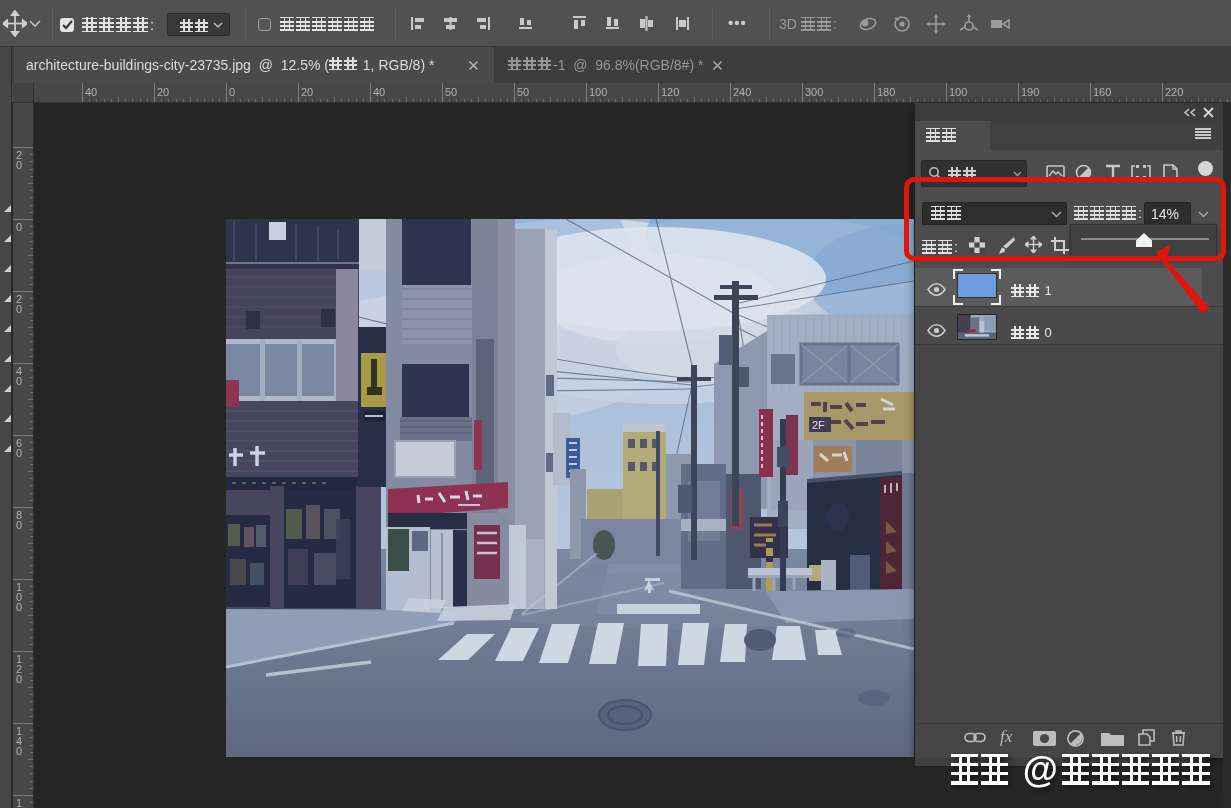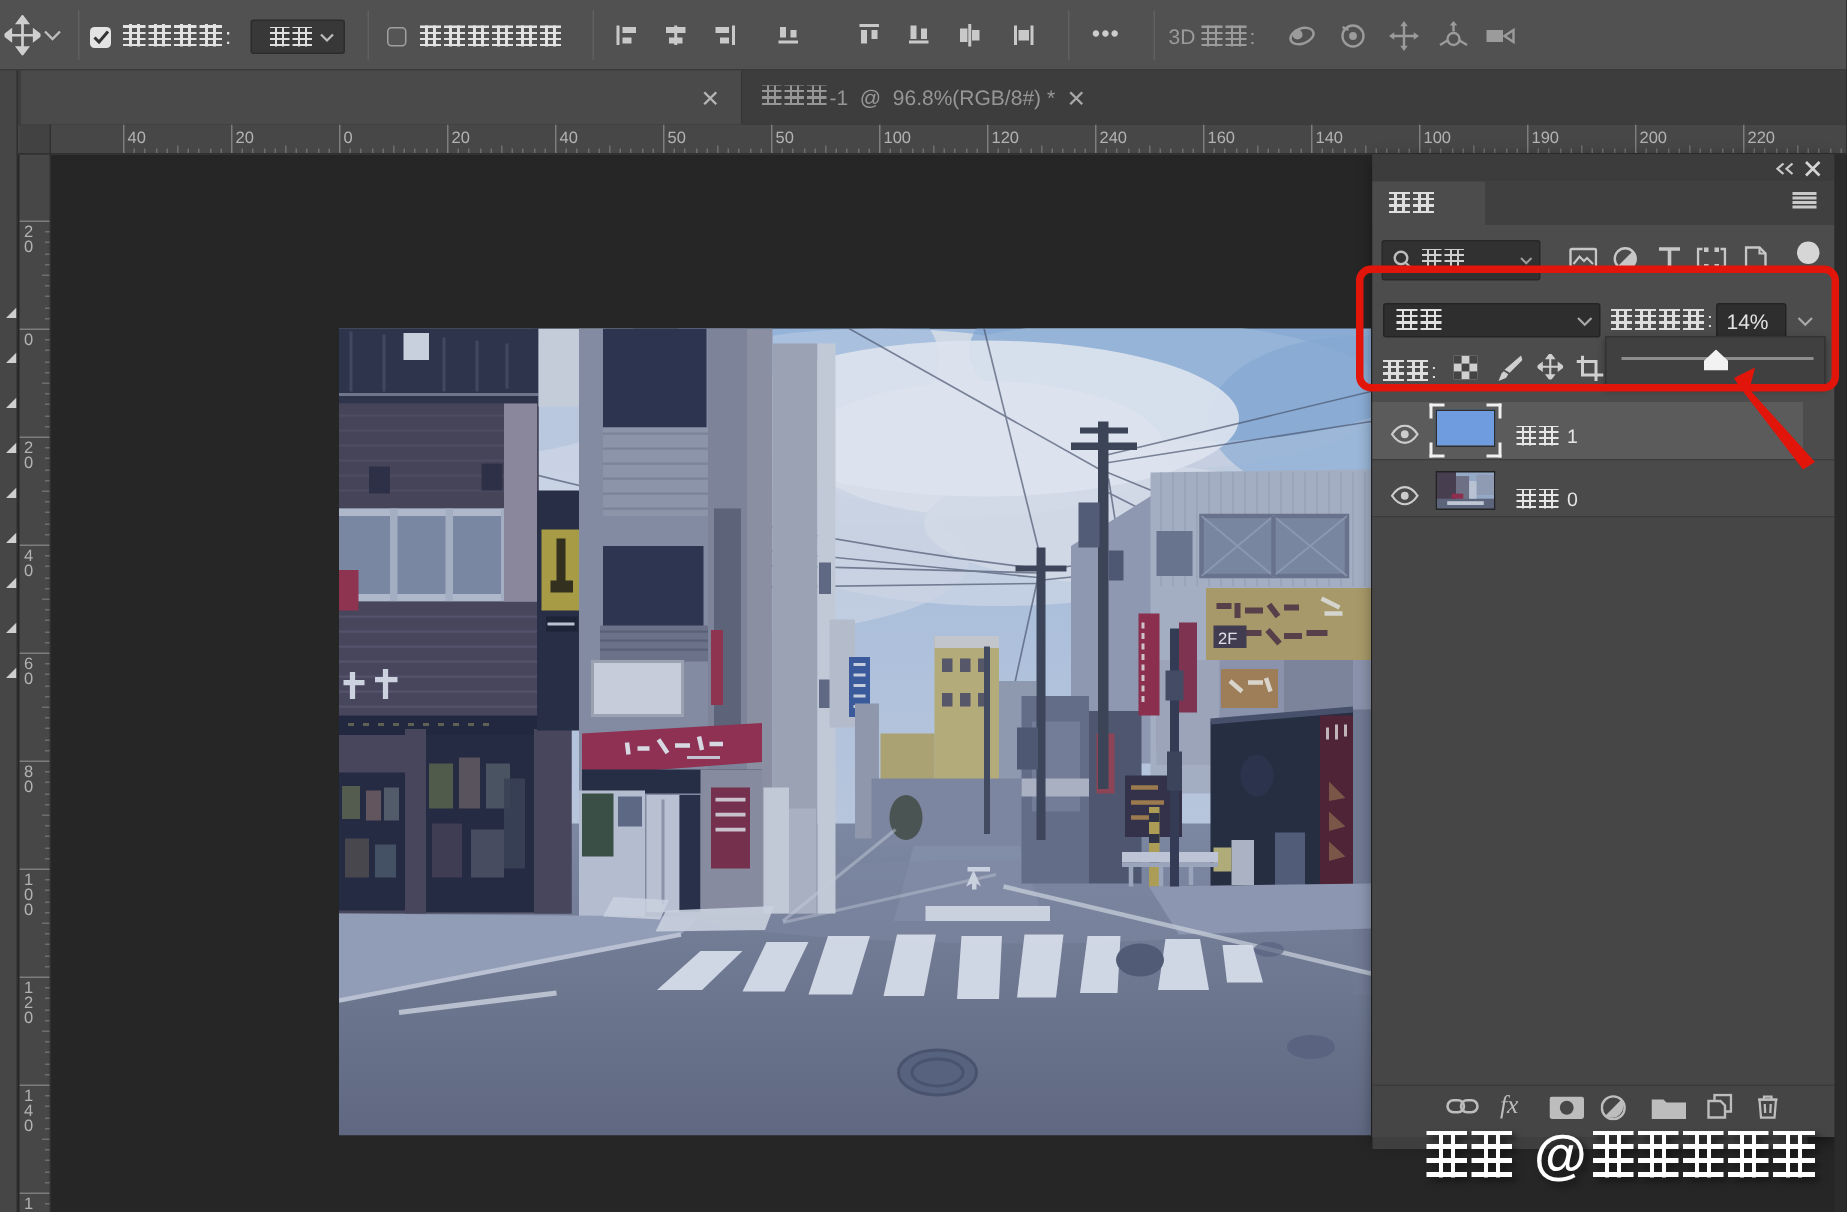--- a/index.html
+++ b/index.html
@@ -121,20 +121,21 @@
     </svg>
 <svg class="a" style="left:989px;top:13px" width="24" height="22" viewBox="0 0 24 22">
       <g stroke="#9b9b9b" fill="none" stroke-width="1.6">
 <rect x="2" y="7" width="11" height="8" fill="#9b9b9b" stroke="none"></rect>
         <path d="M14 11l6-4v8z" fill="none"></path>
 </g>
     </svg>
 </div>
 <div class="a" style="left:0;top:47px;width:1231px;height:36px;background:#3d3d3d">
 <div class="a" style="left:14px;top:0;width:481px;height:36px;background:#4a4a4a;border-right:1px solid #353535"></div>
+<div class="a" style="left:26px;top:10px;font-size:14px;color:#dcdcdc">architecture-buildings-city-23735.jpg&nbsp; @&nbsp; 12.5% (<i class="cj" style="width:13px;height:13px;margin-right:2px;--g:#dcdcdc;vertical-align:0px"></i><i class="cj" style="width:13px;height:13px;margin-right:2px;--g:#dcdcdc;vertical-align:0px"></i> 1, RGB/8) *</div>
 <svg class="a" style="left:468px;top:13px" width="11" height="11">
       <path d="M1.5 1.5l8 8M9.5 1.5l-8 8" stroke="#b5b5b5" stroke-width="1.6"></path>
     </svg>
 <div class="a" style="left:508px;top:10px;font-size:14px;color:#969696"><i class="cj" style="width:13px;height:13px;margin-right:2px;--g:#969696;vertical-align:0px"></i><i class="cj" style="width:13px;height:13px;margin-right:2px;--g:#969696;vertical-align:0px"></i><i class="cj" style="width:13px;height:13px;margin-right:2px;--g:#969696;vertical-align:0px"></i>-1&nbsp; @&nbsp; 96.8%(RGB/8#) *</div>
 <svg class="a" style="left:712px;top:13px" width="11" height="11">
       <path d="M1.5 1.5l8 8M9.5 1.5l-8 8" stroke="#a8a8a8" stroke-width="1.6"></path>
     </svg>
 </div>
 <div class="a" style="left:12px;top:83px;width:1219px;height:20px;background:#474747;border-bottom:1px solid #303030;overflow:hidden">
 <div class="a" style="left:70px;top:0;width:1px;height:20px;background:#7d7d7d"></div>
@@ -241,32 +242,32 @@
 <div class="a" style="left:725.2px;top:16px;width:1px;height:4px;background:#6e6e6e"></div>
 <div class="a" style="left:732.4px;top:16px;width:1px;height:4px;background:#6e6e6e"></div>
 <div class="a" style="left:739.6px;top:16px;width:1px;height:4px;background:#6e6e6e"></div>
 <div class="a" style="left:746.8px;top:16px;width:1px;height:4px;background:#6e6e6e"></div>
 <div class="a" style="left:754.0px;top:14px;width:1px;height:6px;background:#6e6e6e"></div>
 <div class="a" style="left:761.2px;top:16px;width:1px;height:4px;background:#6e6e6e"></div>
 <div class="a" style="left:768.4px;top:16px;width:1px;height:4px;background:#6e6e6e"></div>
 <div class="a" style="left:775.6px;top:16px;width:1px;height:4px;background:#6e6e6e"></div>
 <div class="a" style="left:782.8px;top:16px;width:1px;height:4px;background:#6e6e6e"></div>
 <div class="a" style="left:790px;top:0;width:1px;height:20px;background:#7d7d7d"></div>
-<div class="a" style="left:793px;top:3px;font-size:11px;color:#b2b2b2">160</div>
+<div class="a" style="left:793px;top:3px;font-size:11px;color:#b2b2b2">300</div>
 <div class="a" style="left:797.2px;top:16px;width:1px;height:4px;background:#6e6e6e"></div>
 <div class="a" style="left:804.4px;top:16px;width:1px;height:4px;background:#6e6e6e"></div>
 <div class="a" style="left:811.6px;top:16px;width:1px;height:4px;background:#6e6e6e"></div>
 <div class="a" style="left:818.8px;top:16px;width:1px;height:4px;background:#6e6e6e"></div>
 <div class="a" style="left:826.0px;top:14px;width:1px;height:6px;background:#6e6e6e"></div>
 <div class="a" style="left:833.2px;top:16px;width:1px;height:4px;background:#6e6e6e"></div>
 <div class="a" style="left:840.4px;top:16px;width:1px;height:4px;background:#6e6e6e"></div>
 <div class="a" style="left:847.6px;top:16px;width:1px;height:4px;background:#6e6e6e"></div>
 <div class="a" style="left:854.8px;top:16px;width:1px;height:4px;background:#6e6e6e"></div>
 <div class="a" style="left:862px;top:0;width:1px;height:20px;background:#7d7d7d"></div>
-<div class="a" style="left:865px;top:3px;font-size:11px;color:#b2b2b2">140</div>
+<div class="a" style="left:865px;top:3px;font-size:11px;color:#b2b2b2">180</div>
 <div class="a" style="left:869.2px;top:16px;width:1px;height:4px;background:#6e6e6e"></div>
 <div class="a" style="left:876.4px;top:16px;width:1px;height:4px;background:#6e6e6e"></div>
 <div class="a" style="left:883.6px;top:16px;width:1px;height:4px;background:#6e6e6e"></div>
 <div class="a" style="left:890.8px;top:16px;width:1px;height:4px;background:#6e6e6e"></div>
 <div class="a" style="left:898.0px;top:14px;width:1px;height:6px;background:#6e6e6e"></div>
 <div class="a" style="left:905.2px;top:16px;width:1px;height:4px;background:#6e6e6e"></div>
 <div class="a" style="left:912.4px;top:16px;width:1px;height:4px;background:#6e6e6e"></div>
 <div class="a" style="left:919.6px;top:16px;width:1px;height:4px;background:#6e6e6e"></div>
 <div class="a" style="left:926.8px;top:16px;width:1px;height:4px;background:#6e6e6e"></div>
 <div class="a" style="left:934px;top:0;width:1px;height:20px;background:#7d7d7d"></div>
@@ -285,21 +286,21 @@
 <div class="a" style="left:1013.2px;top:16px;width:1px;height:4px;background:#6e6e6e"></div>
 <div class="a" style="left:1020.4px;top:16px;width:1px;height:4px;background:#6e6e6e"></div>
 <div class="a" style="left:1027.6px;top:16px;width:1px;height:4px;background:#6e6e6e"></div>
 <div class="a" style="left:1034.8px;top:16px;width:1px;height:4px;background:#6e6e6e"></div>
 <div class="a" style="left:1042.0px;top:14px;width:1px;height:6px;background:#6e6e6e"></div>
 <div class="a" style="left:1049.2px;top:16px;width:1px;height:4px;background:#6e6e6e"></div>
 <div class="a" style="left:1056.4px;top:16px;width:1px;height:4px;background:#6e6e6e"></div>
 <div class="a" style="left:1063.6px;top:16px;width:1px;height:4px;background:#6e6e6e"></div>
 <div class="a" style="left:1070.8px;top:16px;width:1px;height:4px;background:#6e6e6e"></div>
 <div class="a" style="left:1078px;top:0;width:1px;height:20px;background:#7d7d7d"></div>
-<div class="a" style="left:1081px;top:3px;font-size:11px;color:#b2b2b2">200</div>
+<div class="a" style="left:1081px;top:3px;font-size:11px;color:#b2b2b2">160</div>
 <div class="a" style="left:1085.2px;top:16px;width:1px;height:4px;background:#6e6e6e"></div>
 <div class="a" style="left:1092.4px;top:16px;width:1px;height:4px;background:#6e6e6e"></div>
 <div class="a" style="left:1099.6px;top:16px;width:1px;height:4px;background:#6e6e6e"></div>
 <div class="a" style="left:1106.8px;top:16px;width:1px;height:4px;background:#6e6e6e"></div>
 <div class="a" style="left:1114.0px;top:14px;width:1px;height:6px;background:#6e6e6e"></div>
 <div class="a" style="left:1121.2px;top:16px;width:1px;height:4px;background:#6e6e6e"></div>
 <div class="a" style="left:1128.4px;top:16px;width:1px;height:4px;background:#6e6e6e"></div>
 <div class="a" style="left:1135.6px;top:16px;width:1px;height:4px;background:#6e6e6e"></div>
 <div class="a" style="left:1142.8px;top:16px;width:1px;height:4px;background:#6e6e6e"></div>
 <div class="a" style="left:1150px;top:0;width:1px;height:20px;background:#7d7d7d"></div>

